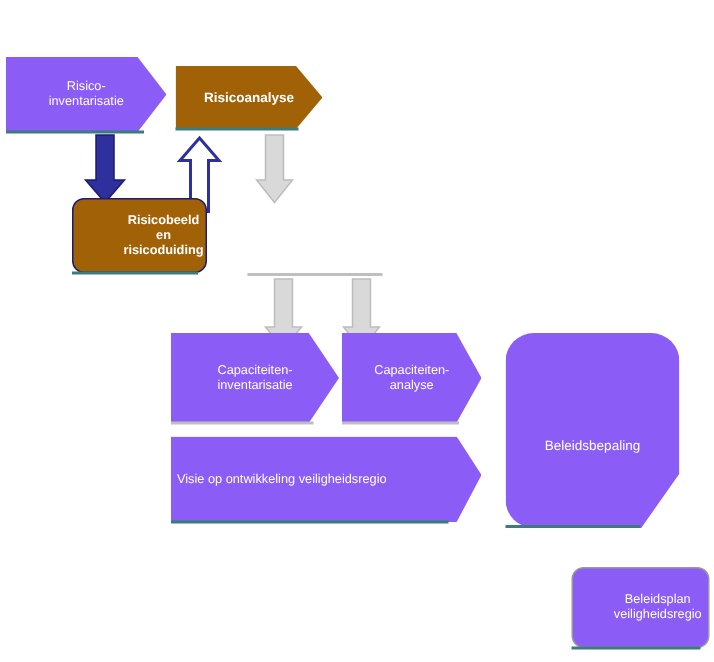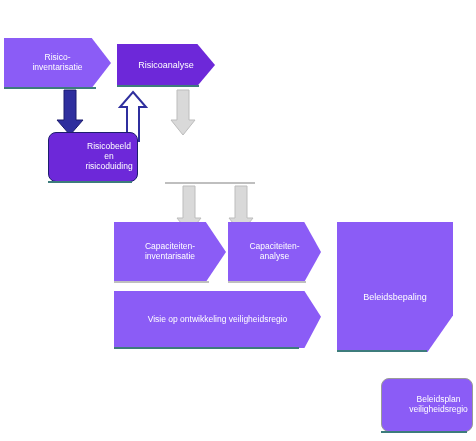--- a/index.html
+++ b/index.html
@@ -32,23 +32,24 @@
     padding: 0 4px;
   }
   
   .grey {
     background: #8b5cf6;
     border: 1px solid #9a9a9a;
     color: #ffffff;
   }
   
   .blue {
-    background: #6d28d9;
+    background: #a16207;
     border: 1px solid #1d1d6e;
     color: #ffffff;
+    font-weight: bold;
   }
   
   .penta {
     clip-path: polygon(0 0, 82% 0, 100% 50%, 82% 100%, 0 100%);
     border: none;
   }
   
   .round {
     border-radius: 8px;
   }
@@ -119,27 +120,27 @@
 inventarisatie</span>
   </div>
   <div style="position:absolute; left:114px; top:281px; width:95px; height:2px; background:#bfbfbf;"></div>
 
   <div class="node grey penta" style="left:228px; top:222px; width:93px; height:60px;">
     <span class="lbl" style="white-space:pre-line;">Capaciteiten-
 analyse</span>
   </div>
   <div style="position:absolute; left:228px; top:281px; width:78px; height:2px; background:#bfbfbf;"></div>
 
-  <div class="node grey cutcorner" style="left:337px; top:222px; width:116px; height:130px; font-size:9px;">
+  <div class="node grey cutcorner" style="left:337px; top:222px; width:116px; height:130px; font-size:9px;border-radius:19px;">
     <span class="lbl" style="white-space:pre-line; position:relative; top:10px;">Beleidsbepaling</span>
   </div>
   <div style="position:absolute; left:337px; top:350px; width:90px; height:2px; background:#3d7c7c;"></div>
 
   <div class="node grey banner" style="left:114px; top:291px; width:207px; height:57px; justify-content:flex-start;">
-    <span class="lbl" style="text-align:center; ">Visie op ontwikkeling veiligheidsregio</span>
+    <span class="lbl" style="text-align:left; ">Visie op ontwikkeling veiligheidsregio</span>
   </div>
   <div style="position:absolute; left:114px; top:347px; width:185px; height:2px; background:#3d7c7c;"></div>
 
   <div class="node grey round" style="left:381px; top:378px; width:92px; height:54px;">
     <span class="lbl" style="white-space:pre-line;margin-left:23px;">Beleidsplan
 veiligheidsregio</span>
   </div>
   <div style="position:absolute; left:381px; top:431px; width:86px; height:2px; background:#3d7c7c;"></div>
 
 </div>

